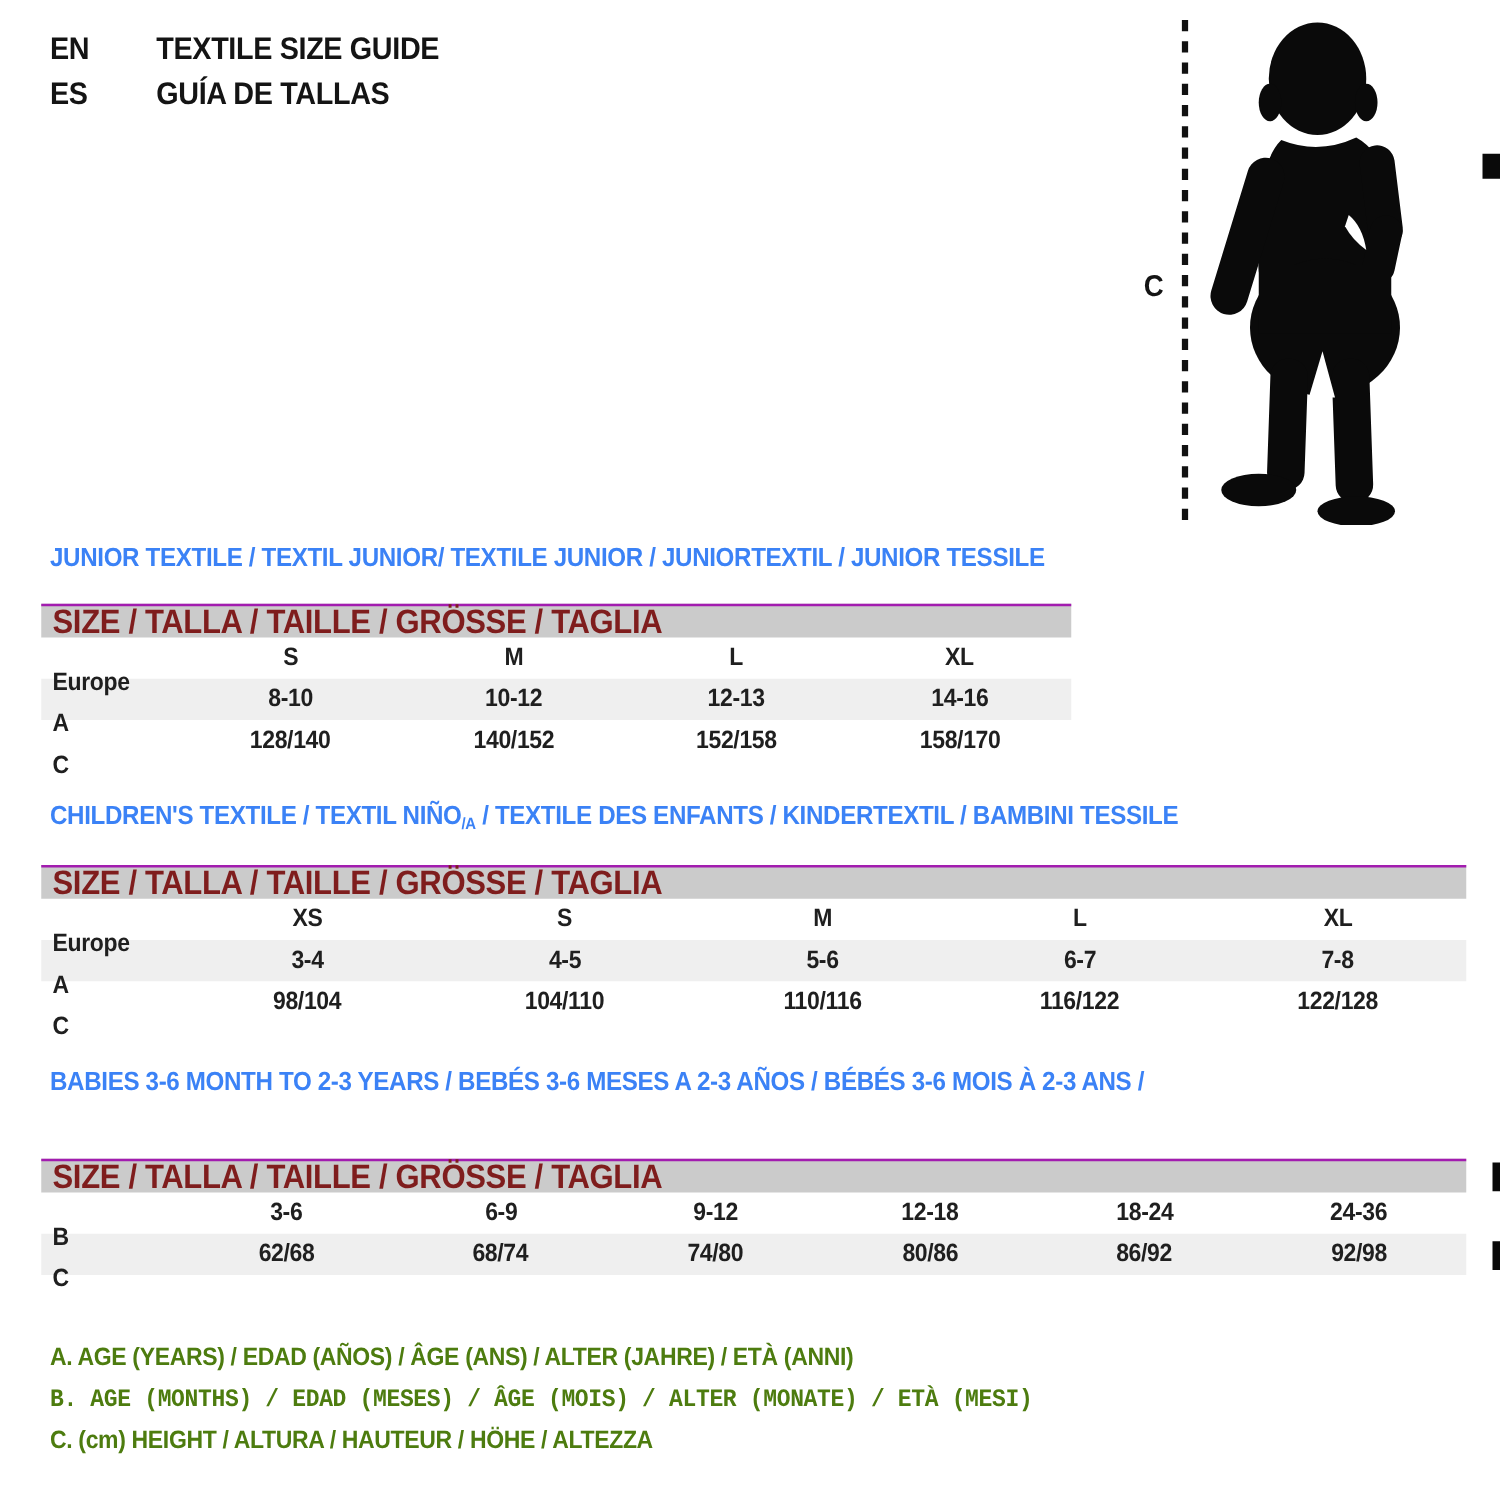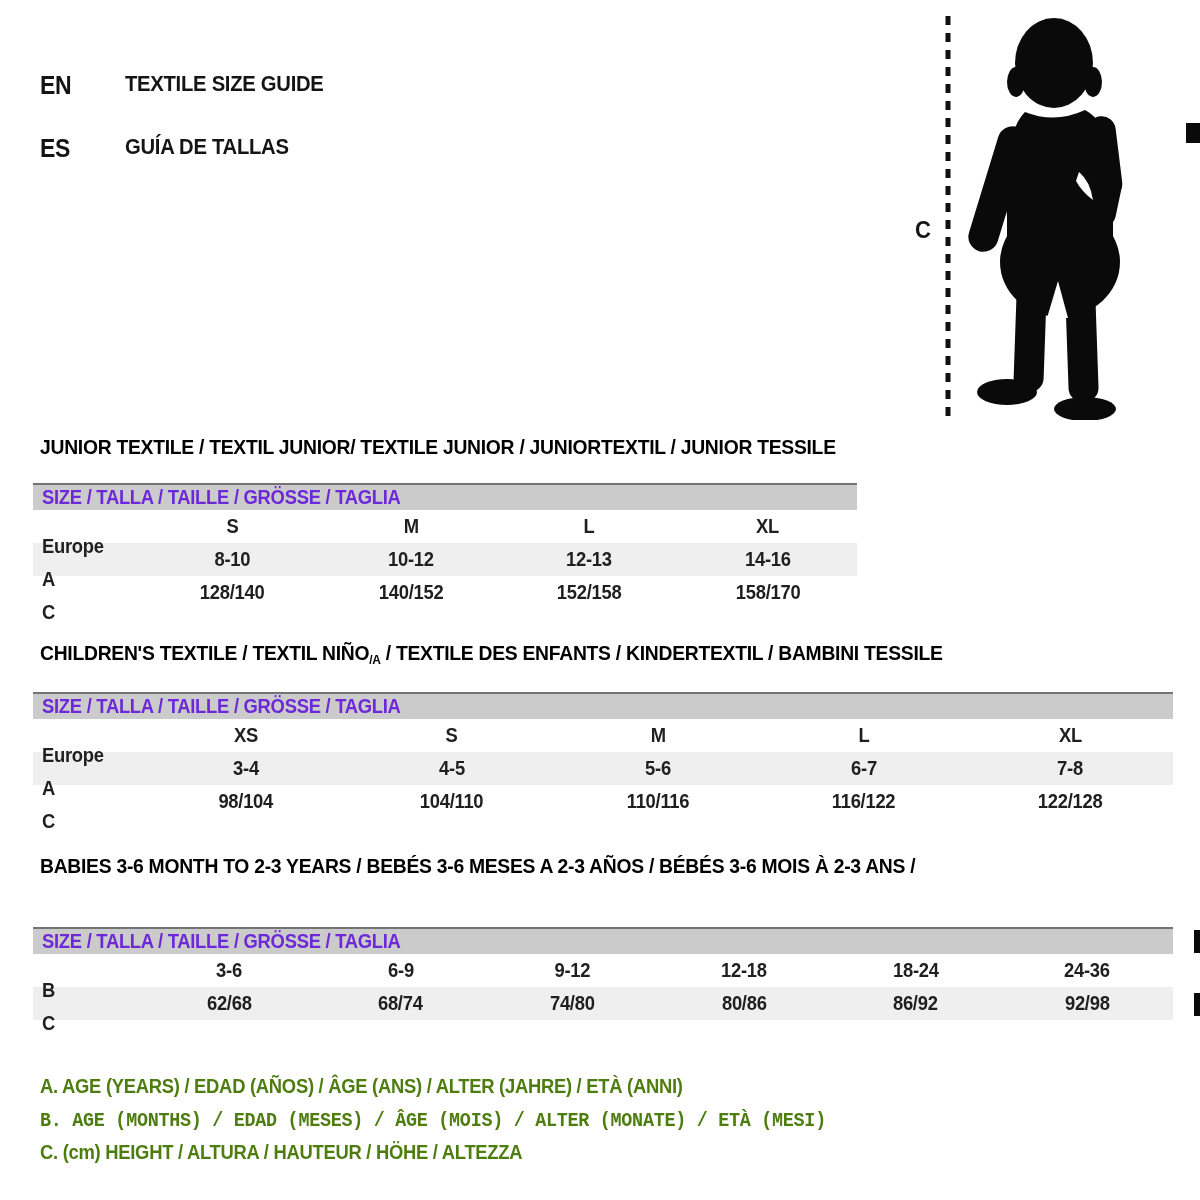--- a/index.html
+++ b/index.html
@@ -9,39 +9,39 @@
     color:#141414; overflow:hidden;
   }
   .abs { position:absolute; }
 
   
   .cond  { display:inline-block; transform:scaleX(0.92); transform-origin:0 50%; letter-spacing:-0.3px; white-space:nowrap; }
   .cond-c{ display:inline-block; transform:scaleX(0.92); transform-origin:50% 50%; letter-spacing:-0.3px; white-space:nowrap; }
 
   
   .lang-block { left:40px; top:31px; }
-  .lang-row { display:flex; margin-bottom:13px; height:23px; align-items:flex-start;margin-top:40px; }
+  .lang-row { display:flex; margin-bottom:13px; height:23px; align-items:flex-end; }
   .lang-code { width:85px; font-size:25px; font-weight:700; }
-  .lang-label { font-size:22px; font-weight:700; }
+  .lang-label { font-size:25px; font-weight:700; }
 
   
   .c-label { left:915px; top:216px; font-size:24px; font-weight:700; }
   .dash-line { left:944px; top:14px; }
   .baby-svg { left:963px; top:12px; }
 
   
-  .sec-title { font-size:21px; font-weight:700; color:#000000; height:24px; }
+  .sec-title { font-size:21px; font-weight:700; color:#3b82f6; height:24px; }
   .subscript { font-size:13px; vertical-align:-4px; font-weight:700; }
 
   
   .size-table { background:#ffffff; }
   .bar {
-    height:25px; background:#cbcbcb; border-top:2px solid #737373;
+    height:25px; background:#cbcbcb; border-top:2px solid #a21caf;
     display:flex; align-items:center; padding-left:9px;
-    font-size:20px; font-weight:700; color:#6d28d9;
+    font-size:27px; font-weight:700; color:#7f1d1d;
   }
   .trow { display:flex; align-items:center; height:33px; font-size:20px; font-weight:700; color:#1f1f1f; }
   .trow.shaded { background:#efefef; }
   .tlabel { width:110px; padding-left:9px; box-sizing:border-box;margin-top:40px; }
   .tcell { flex:1; text-align:center; }
 
   
   .legend-line { font-size:20px; font-weight:700; color:#4d7c0f; height:24px; }
 
   

